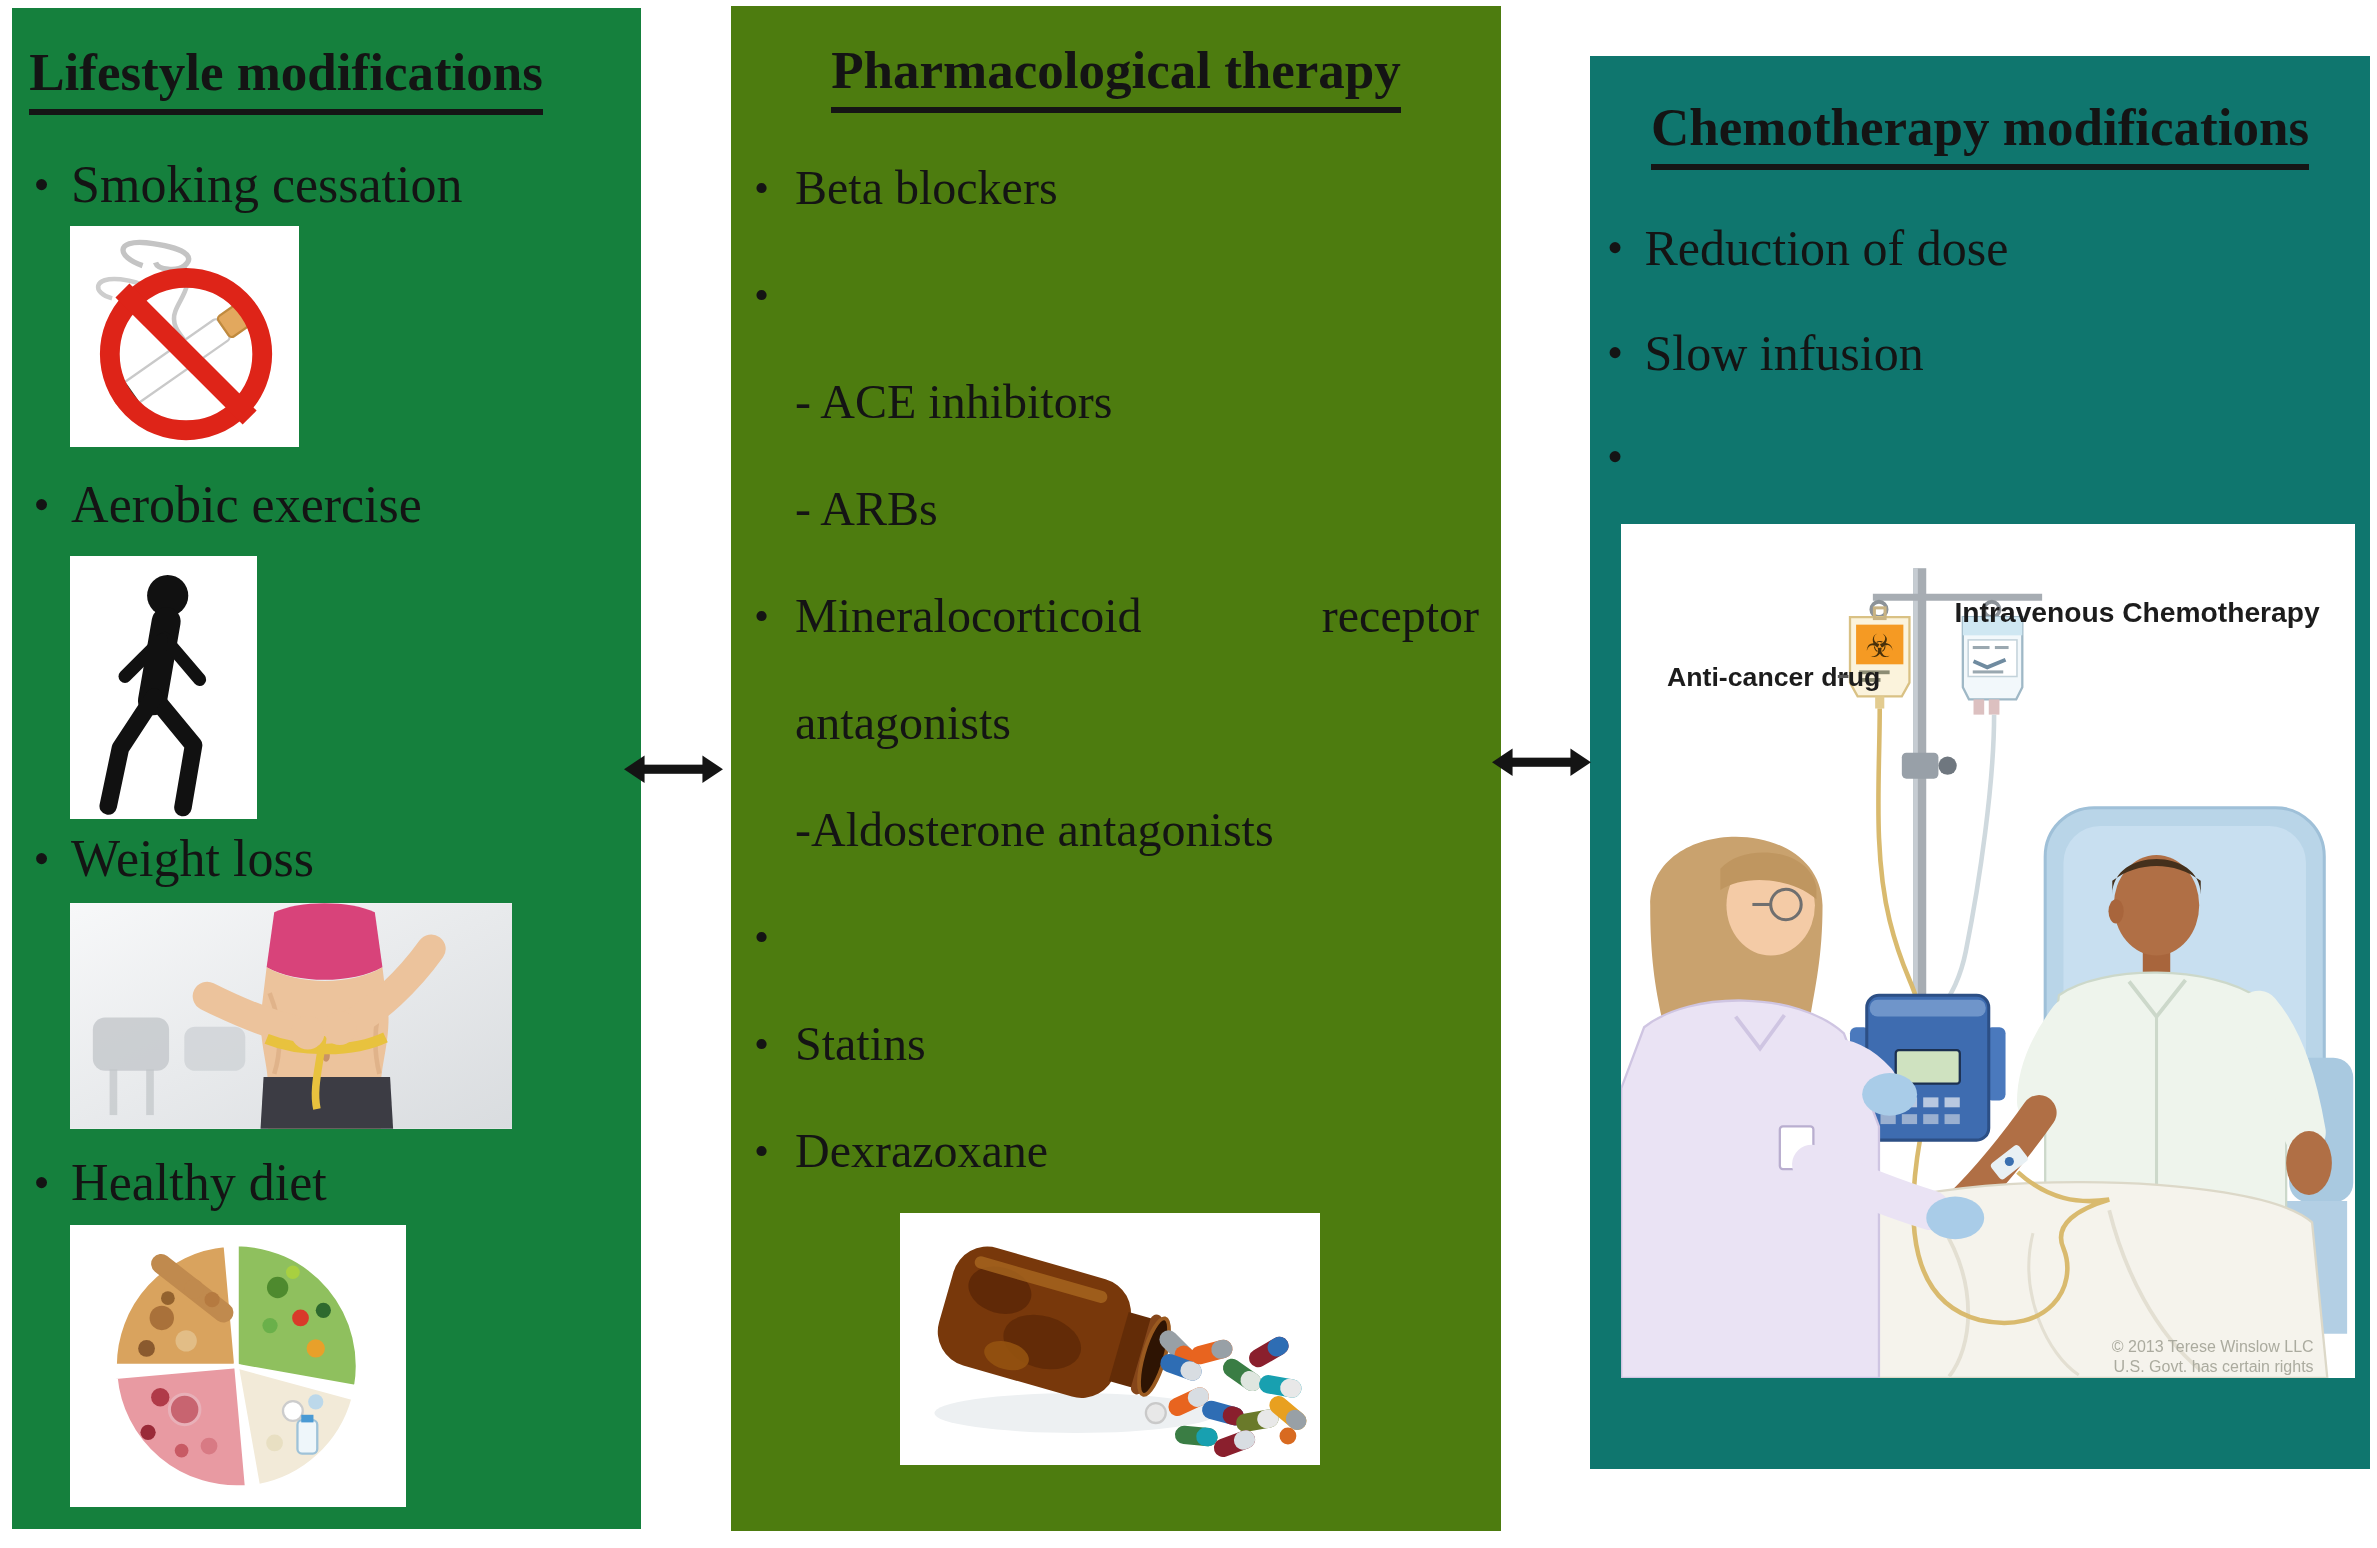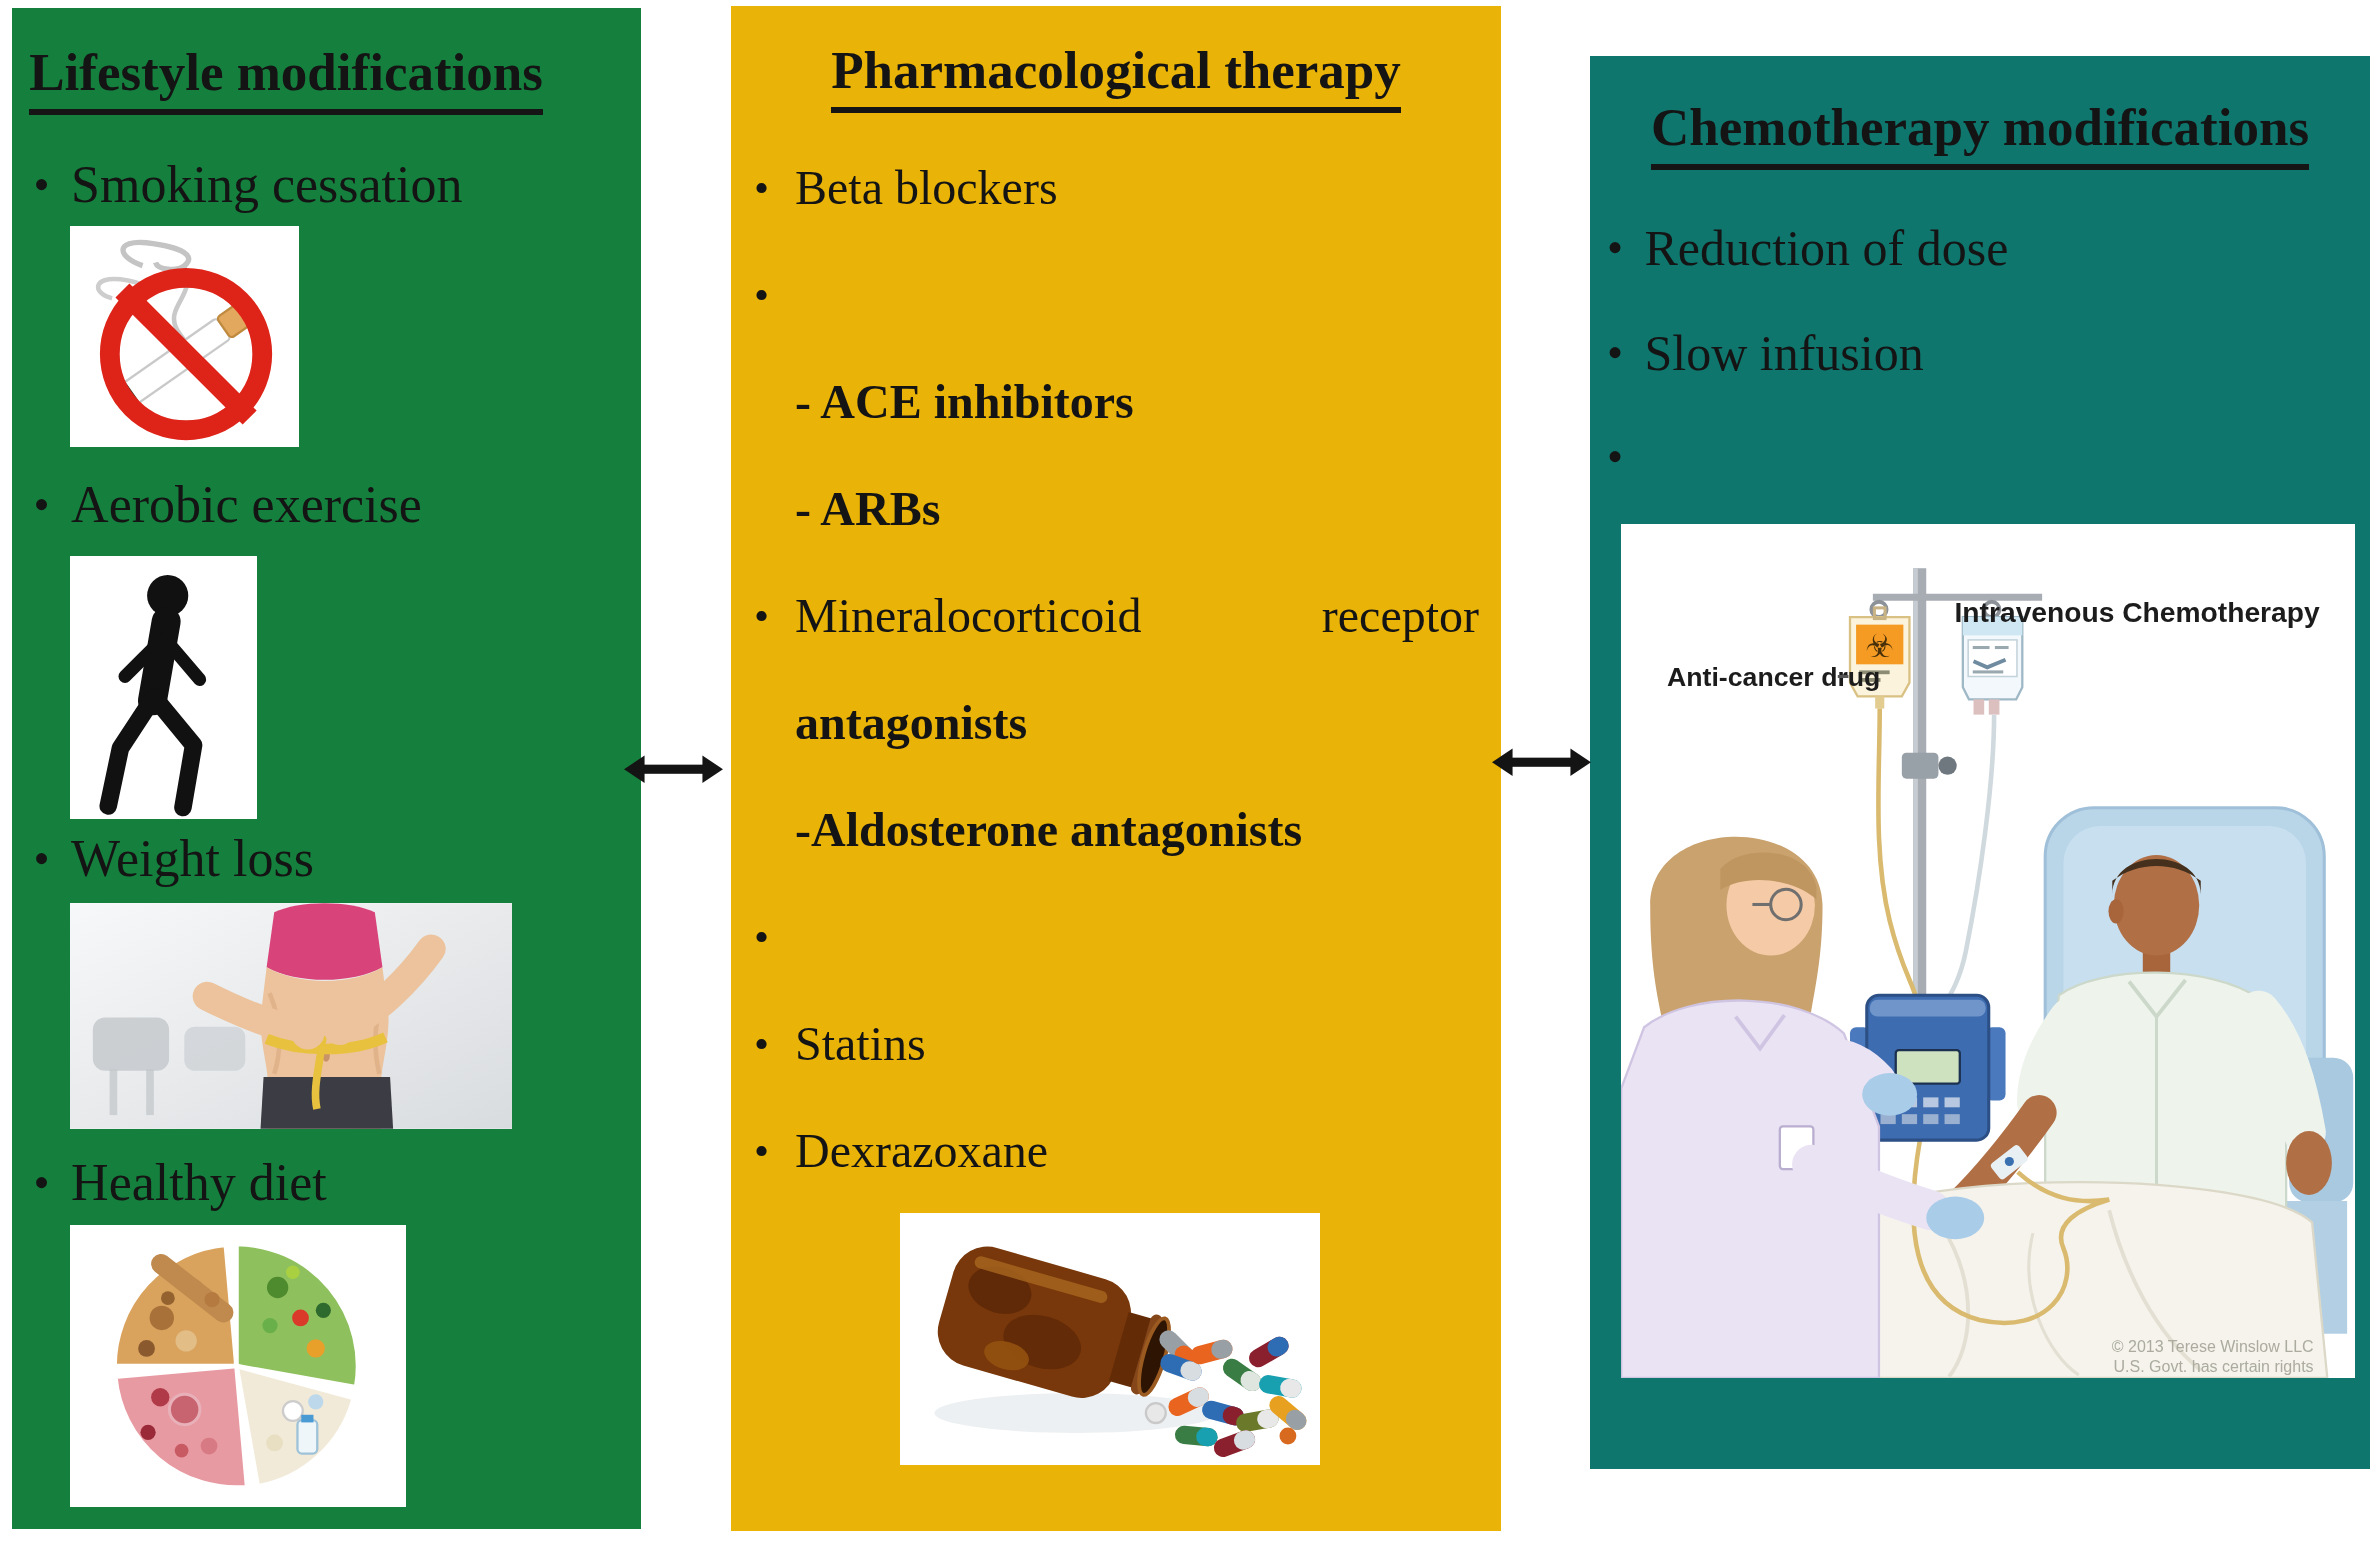--- a/index.html
+++ b/index.html
@@ -2,21 +2,21 @@
 <html style="font-size:12.2px"><head>
 <meta charset="utf-8">
 <style>
   html,body{margin:0;padding:0;}
   body{
     width:2377px;height:1548px;position:relative;background:#ffffff;
     font-family:"Liberation Serif", serif;color:#141414;overflow:hidden;
   }
   .panel{position:absolute;}
   #panel-lifestyle{left:12.2px;top:7.6px;width:629px;height:1521px;background:#15803d;}
-  #panel-pharma{left:731px;top:6.1px;width:770px;height:1525px;background:#eab308;}
+  #panel-pharma{left:731px;top:6.1px;width:770px;height:1525px;background:#4d7c0f;}
   #panel-chemo{left:1590px;top:56px;width:780px;height:1413px;background:#0f766e;}
 
   .panel-title{position:absolute;font-weight:bold;font-size:53px;line-height:1.15;white-space:nowrap;}
   .panel-title .u{display:inline-block;padding-bottom:6.1px;border-bottom:6.1px solid #151515;}
   #title-lifestyle{left:17px;top:34px;}
   #title-pharma{left:0;top:34px;width:100%;text-align:center;}
   #title-chemo{left:0;top:41px;width:100%;text-align:center;}
 
   .item-row{position:absolute;display:flex;align-items:center;font-size:52px;line-height:1;white-space:nowrap;}
   .item-row .bullet{margin-right:21.4px;font-size:46px;}
@@ -31,21 +31,21 @@
   #img-walking{left:58px;top:548px;width:187px;height:263px;}
   #img-weight{left:58px;top:895px;width:442px;height:226px;}
   #img-diet{left:58px;top:1217px;width:336px;height:282px;}
   #img-pills{left:169px;top:1207px;width:420px;height:252px;}
   #img-chemo{left:30.5px;top:468px;width:734px;height:854px;}
   .img-box svg{display:block;width:100%;height:100%;}
 
   #ph-list{position:absolute;left:23px;top:128px;width:725px;}
   .ph-row{height:107px;display:flex;align-items:center;font-size:48px;line-height:1;white-space:nowrap;}
   .ph-row .bullet{width:41px;flex:none;font-size:43px;}
-  .ph-sub,.ph-cont{padding-left:41px;font-weight:bold;}
+  .ph-sub,.ph-cont{padding-left:41px;}
   .ph-just{padding-left:41px;justify-content:space-between;white-space:nowrap;}
 
   #panel-chemo .item-row{left:17px;height:70px;font-size:50px;}
   #row-dose{top:157px;}
   #row-infusion{top:262px;}
   #row-formulations{top:366px;}
 
   .arrow{position:absolute;width:99px;height:30.5px;}
   #arrow-left{left:624px;top:754px;}
   #arrow-right{left:1492px;top:747px;}

